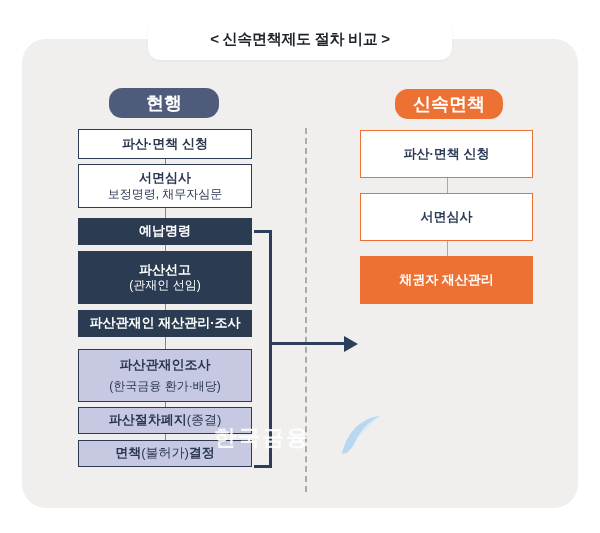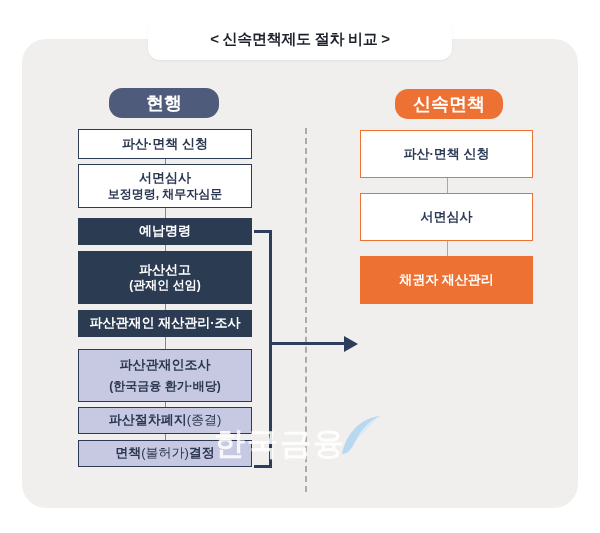--- a/index.html
+++ b/index.html
@@ -65,21 +65,21 @@
     position: relative;
     z-index: 1;
     width: 100%;
     display: flex; flex-direction: column;
     align-items: center; justify-content: center;
     text-align: center;
     line-height: 1.25;
   }
   .fbox .line { font-size: 13px; font-weight: bold; white-space: nowrap; }
   .fbox .line .r { font-weight: normal; }
-  .fbox .sub { font-size: 12px; font-weight: bold; white-space: nowrap; }
+  .fbox .sub { font-size: 12px; font-weight: normal; white-space: nowrap; }
 
   
   .st-white  { background: #ffffff; border: 1.5px solid #2b3b52; color: #2b3750; }
   .st-dark   { background: #2b3b52; color: #ffffff; }
   .st-purple { background: #c7c9e3; border: 1.5px solid #2c3a55; color: #2b3750; gap: 6px; }
 
   .h30 { height: 30px; }
   .h44 { height: 44px; }
   .h27 { height: 27px; }
   .h40 { height: 53px; align-items: center; }
@@ -119,21 +119,21 @@
     width: 0; height: 0;
     border-left: 14px solid #2c3e5c;
     border-top: 8px solid transparent;
     border-bottom: 8px solid transparent;
     z-index: 2;
   }
 
   .watermark {
     position: absolute;
     left: 214px; top: 423px;
-    font-size: 31px; font-weight: bold;
+    font-size: 22px; font-weight: bold;
     letter-spacing: 2px;
     color: rgba(255,255,255,0.85);
     z-index: 4;
     pointer-events: none;
   }
   .watermark-swoosh {
     position: absolute;
     left: 338px; top: 410px;
     z-index: 4;
     pointer-events: none;

